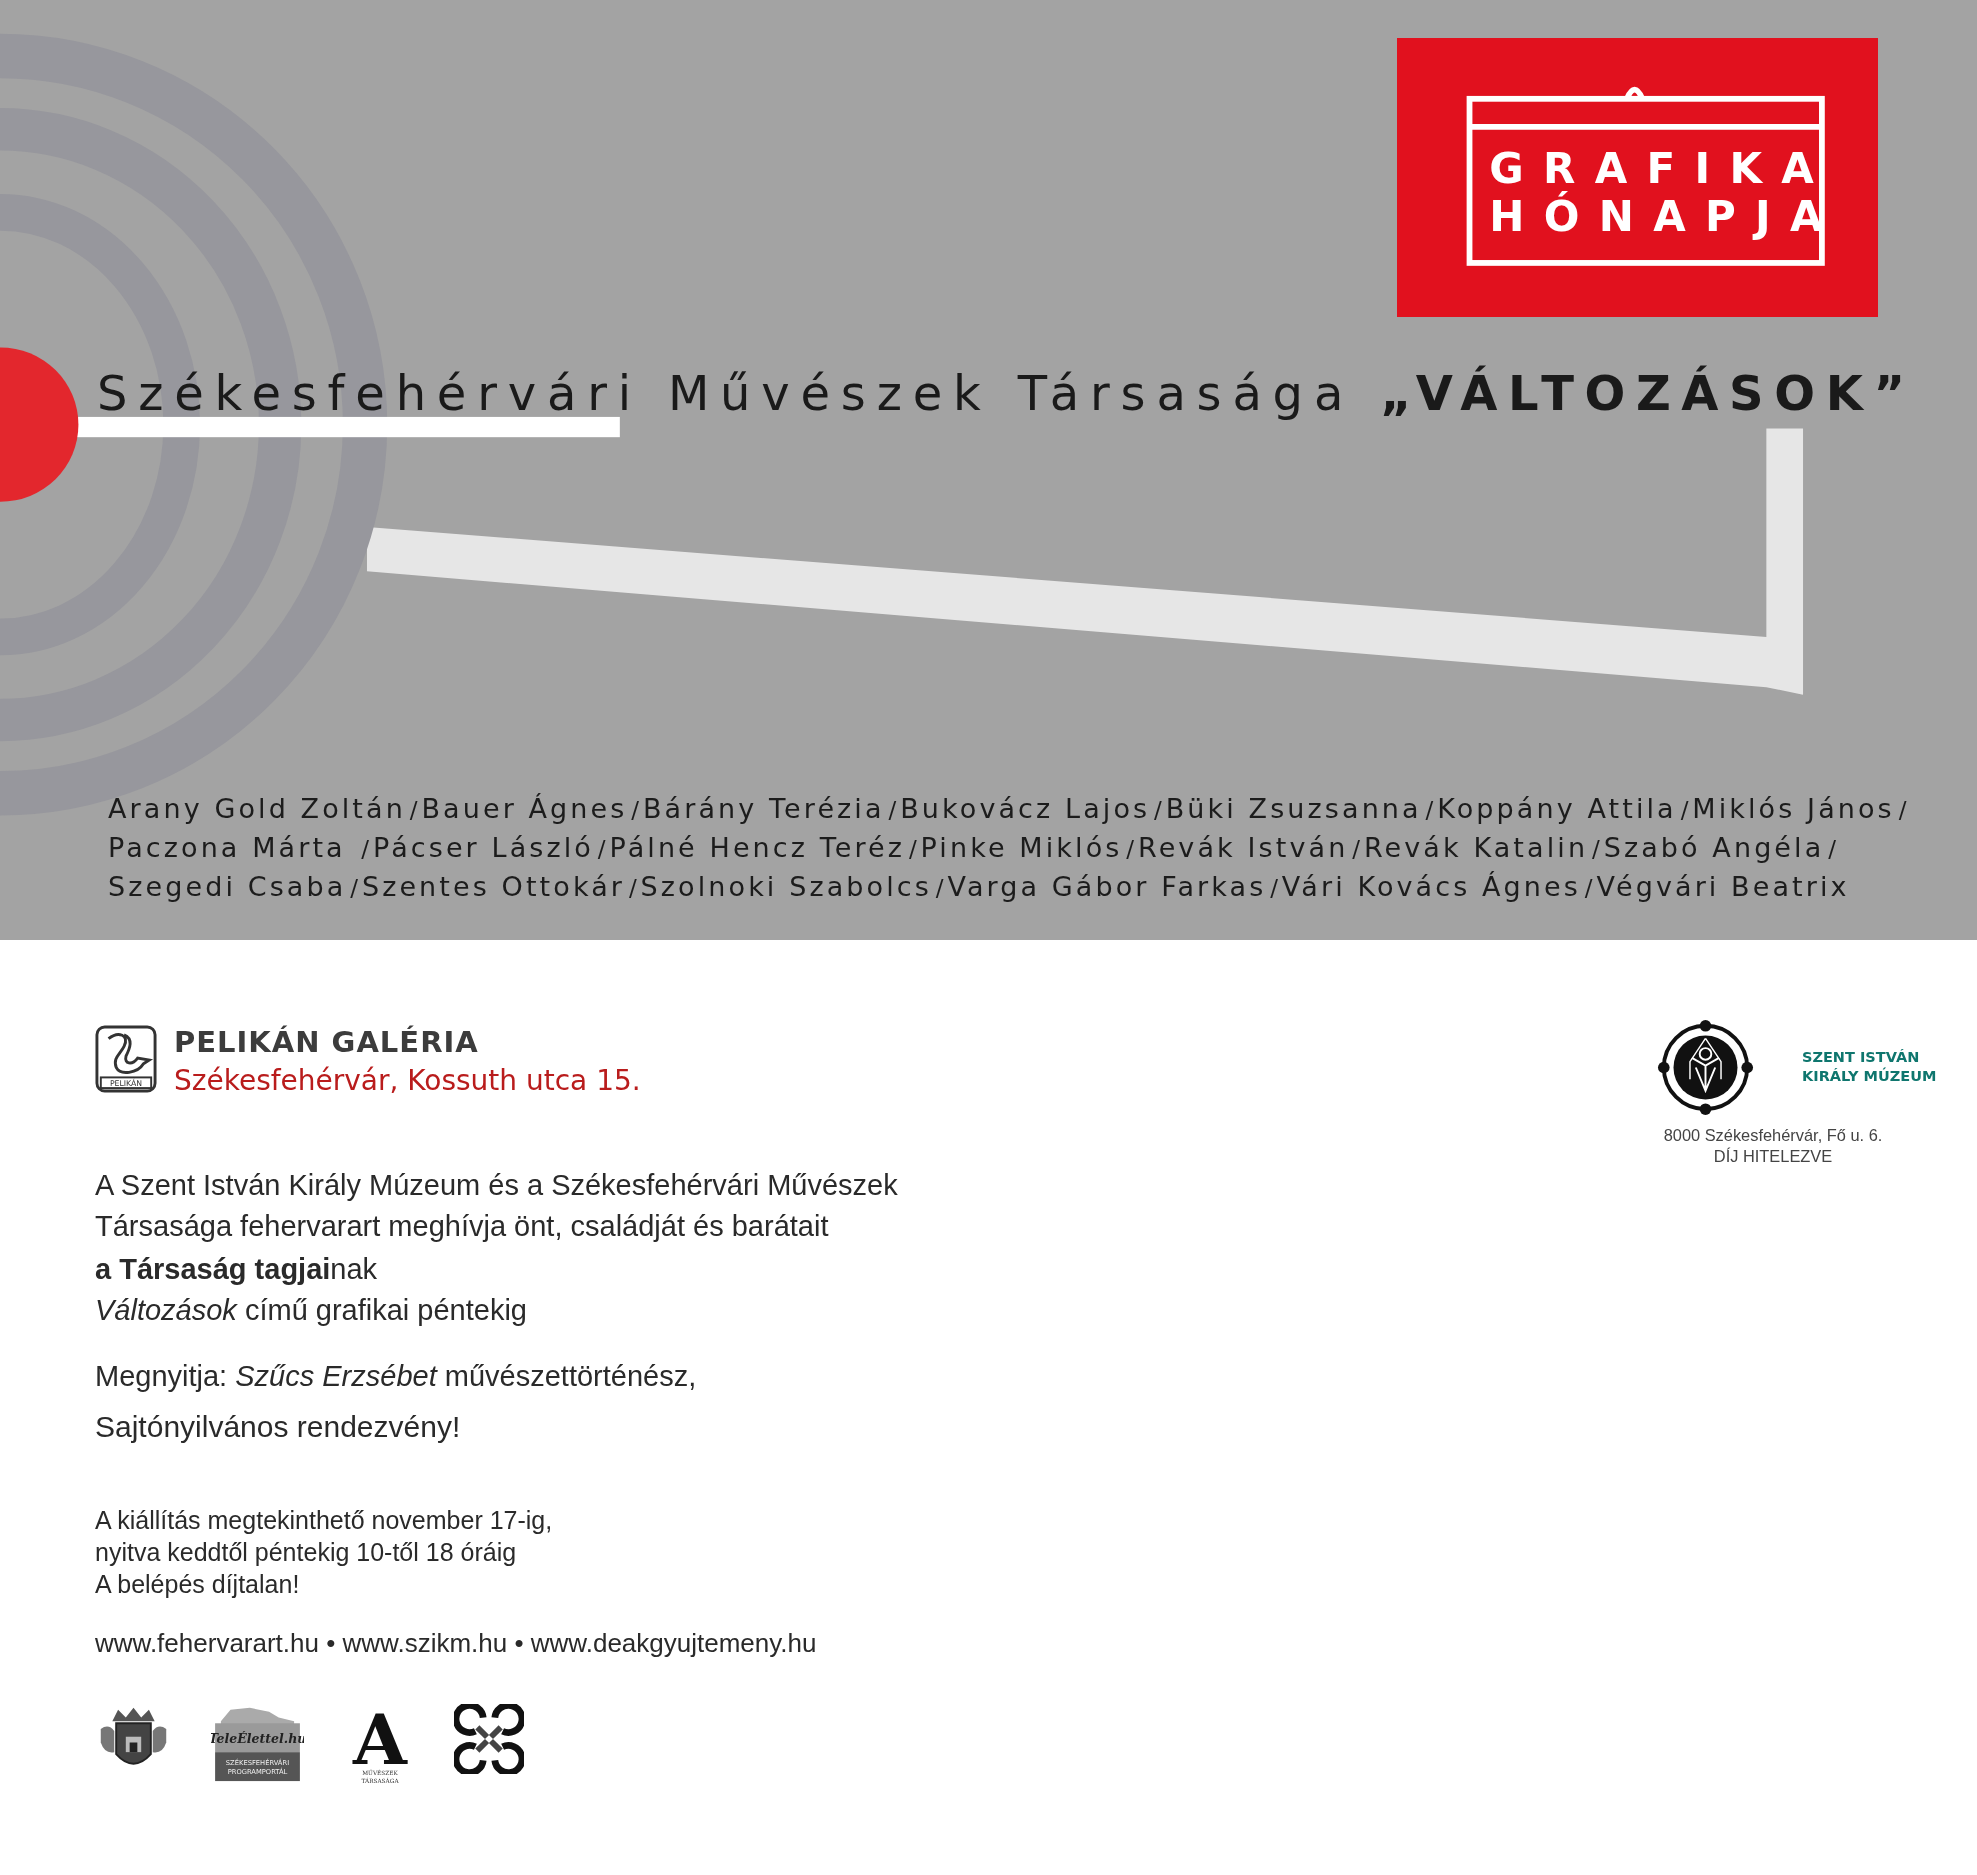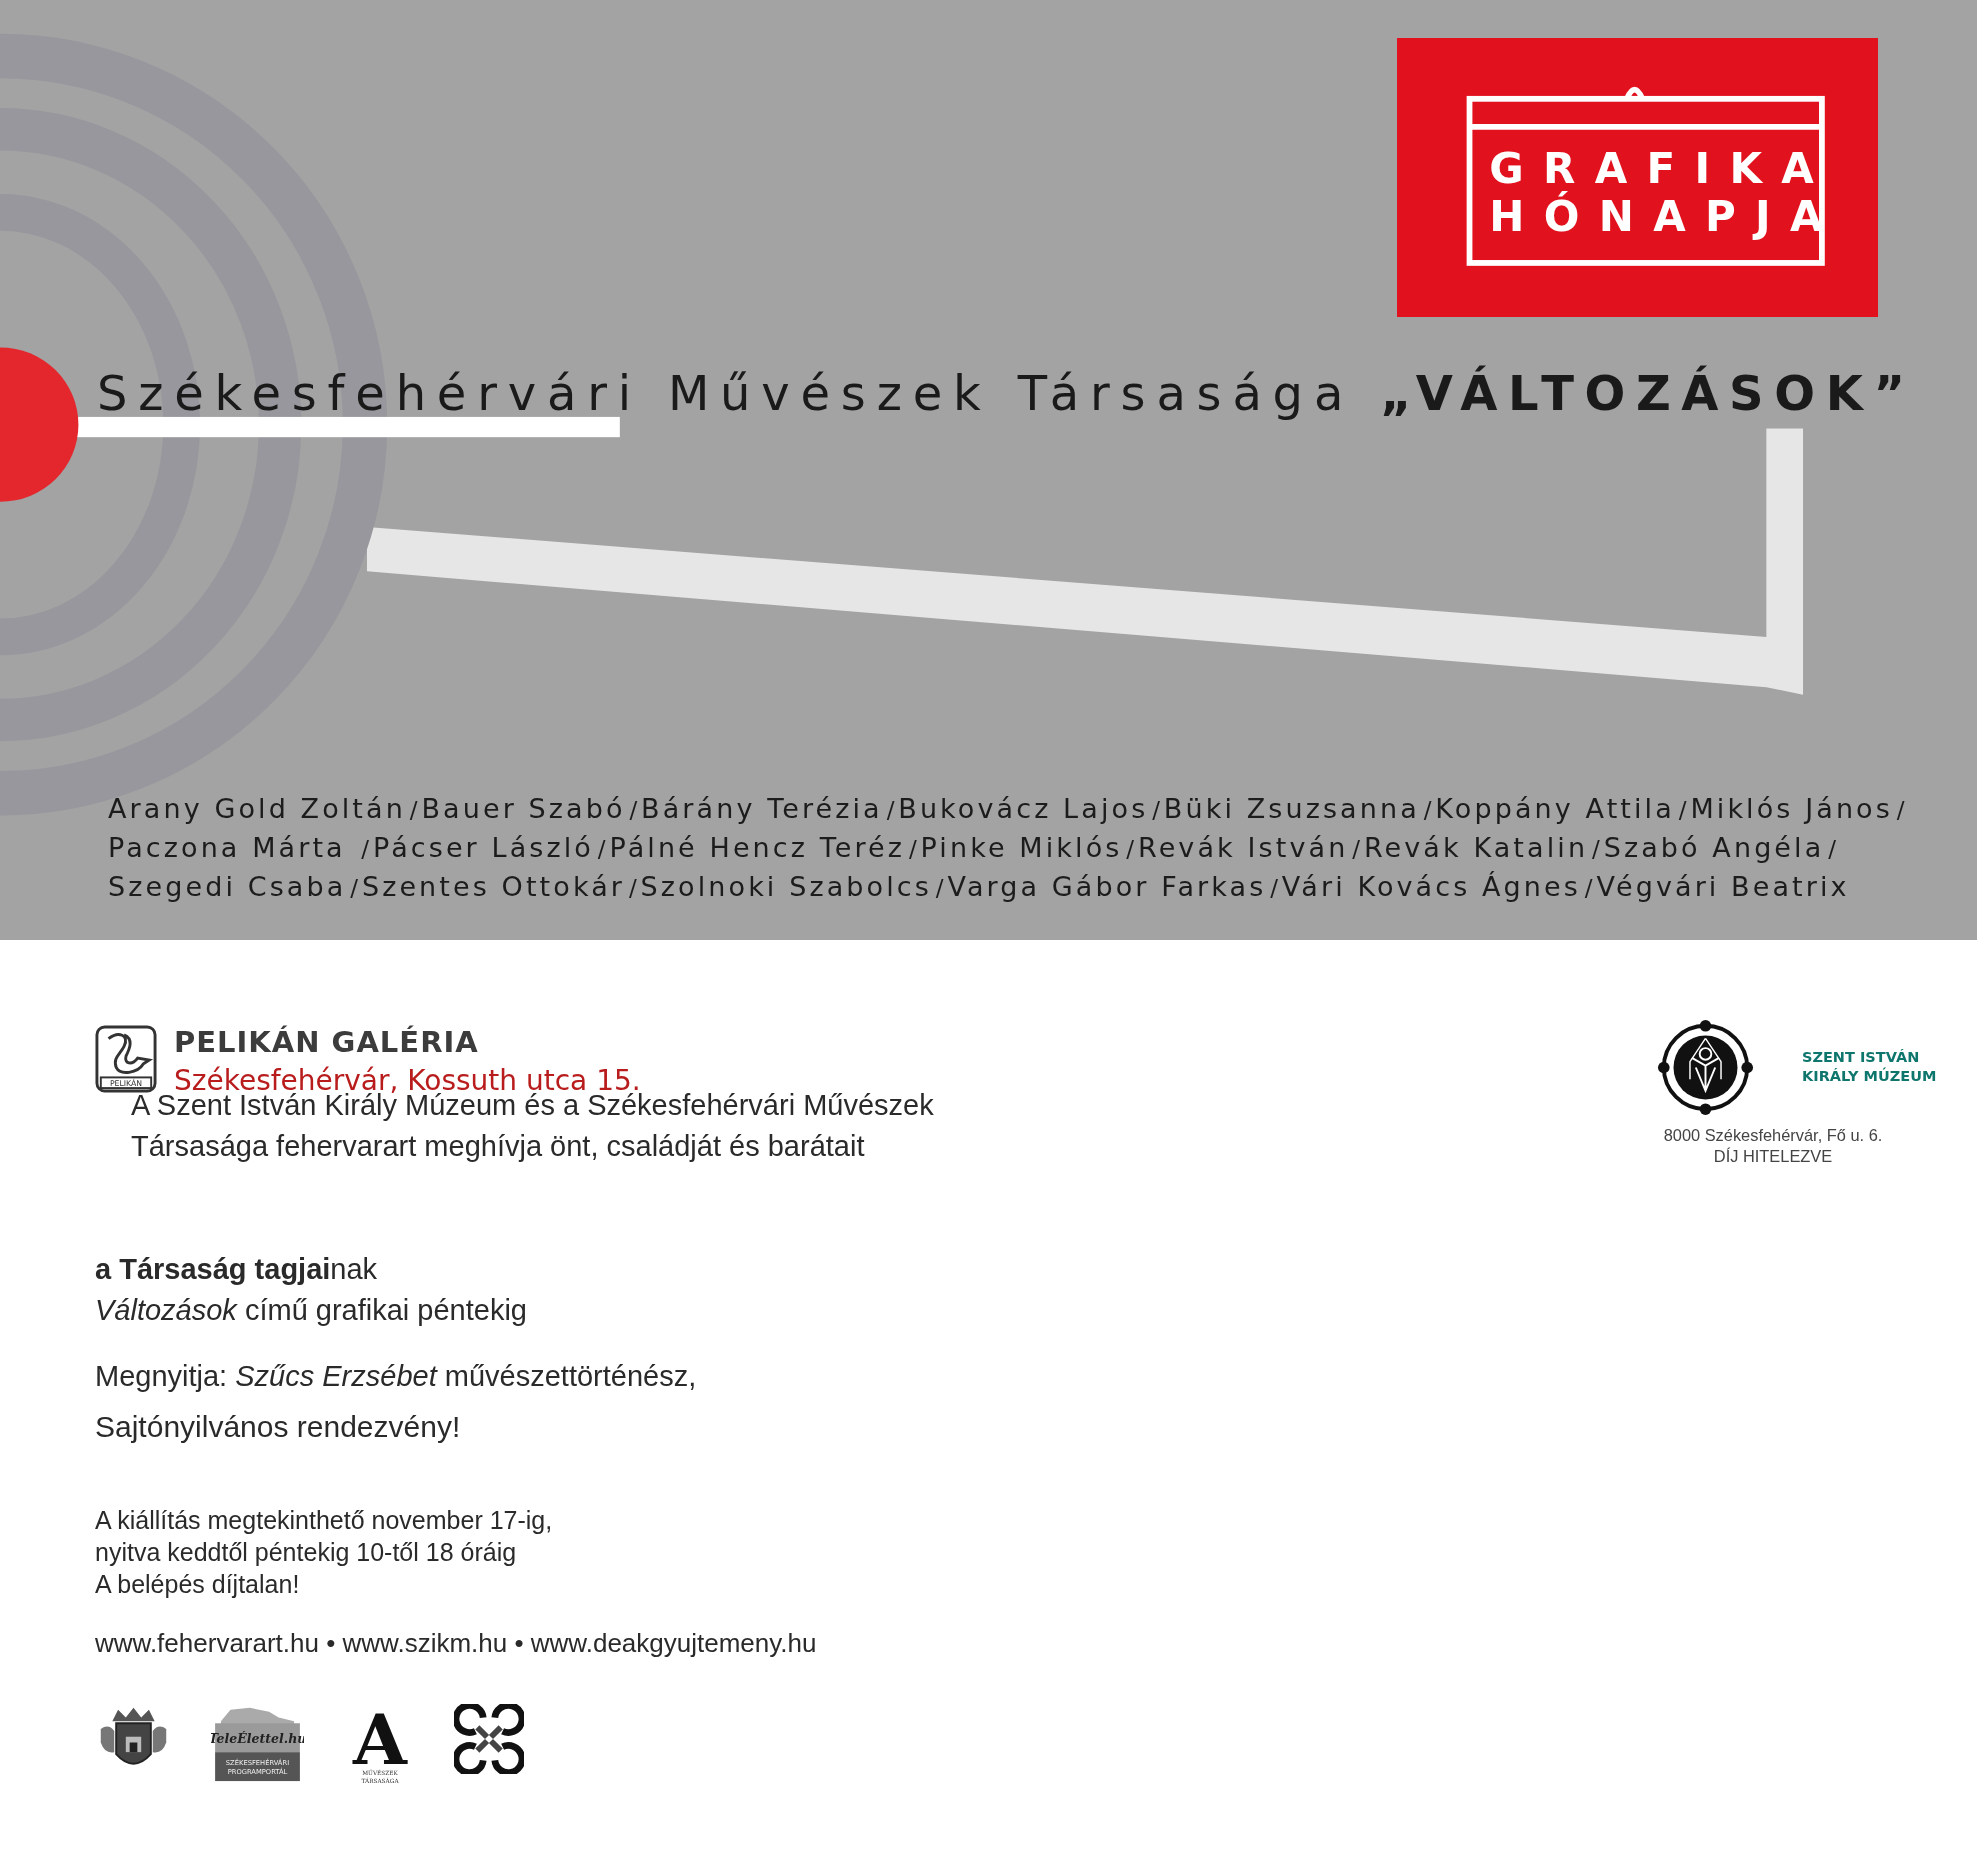--- a/index.html
+++ b/index.html
@@ -54,21 +54,21 @@
       <path d="M238,63 Q246,44 254,63" fill="none" stroke="#fff" stroke-width="6"></path>
     </svg>
     <div class="logo-text l1">GRAFIKA</div>
     <div class="logo-text l2">HÓNAPJA</div>
   </div>
 
   <div class="title"><span>Székesfehérvári Művészek Társasága </span><b>„VÁLTOZÁSOK”</b></div>
 
   <div class="artists">
     <span class="row">
-      <span>Arany Gold Zoltán</span><span class="sep">/</span><span>Bauer Szabó</span><span class="sep">/</span><span>Bárány Terézia</span><span class="sep">/</span><span>Bukovácz Lajos</span><span class="sep">/</span><span>Büki Zsuzsanna</span><span class="sep">/</span><span>Koppány Attila</span><span class="sep">/</span><span>Miklós János</span><span class="sep">/</span>
+      <span>Arany Gold Zoltán</span><span class="sep">/</span><span>Bauer Ágnes</span><span class="sep">/</span><span>Bárány Terézia</span><span class="sep">/</span><span>Bukovácz Lajos</span><span class="sep">/</span><span>Büki Zsuzsanna</span><span class="sep">/</span><span>Koppány Attila</span><span class="sep">/</span><span>Miklós János</span><span class="sep">/</span>
     </span>
     <span class="row">
       <span>Paczona Márta </span><span class="sep">/</span><span>Pácser László</span><span class="sep">/</span><span>Pálné Hencz Teréz</span><span class="sep">/</span><span>Pinke Miklós</span><span class="sep">/</span><span>Revák István</span><span class="sep">/</span><span>Revák Katalin</span><span class="sep">/</span><span>Szabó Angéla</span><span class="sep">/</span>
     </span>
     <span class="row">
       <span>Szegedi Csaba</span><span class="sep">/</span><span>Szentes Ottokár</span><span class="sep">/</span><span>Szolnoki Szabolcs</span><span class="sep">/</span><span>Varga Gábor Farkas</span><span class="sep">/</span><span>Vári Kovács Ágnes</span><span class="sep">/</span><span>Végvári Beatrix</span>
     </span>
   </div>
 </div>
 
@@ -98,21 +98,21 @@
   <div class="museum-name">
     <div>SZENT ISTVÁN</div>
     <div>KIRÁLY MÚZEUM</div>
   </div>
   <div class="museum-addr">
     <div>8000 Székesfehérvár, Fő u. 6.</div>
     <div>DÍJ HITELEZVE</div>
   </div>
 </div>
 
-<div class="body-text p-big" style="top:1085px;margin-left:36px;">
+<div class="body-text p-big" style="top:1165px;">
   <div>A Szent István Király Múzeum és a Székesfehérvári Művészek</div>
   <div>Társasága fehervarart meghívja önt, családját és barátait</div>
 </div>
 
 <div class="body-text p-big" style="top:1249px;">
   <div><b>a Társaság tagjai</b><span>nak</span></div>
   <div><i>Változások</i><span> című grafikai péntekig</span></div>
 </div>
 
 <div class="body-text p-big" style="top:1356px;">

